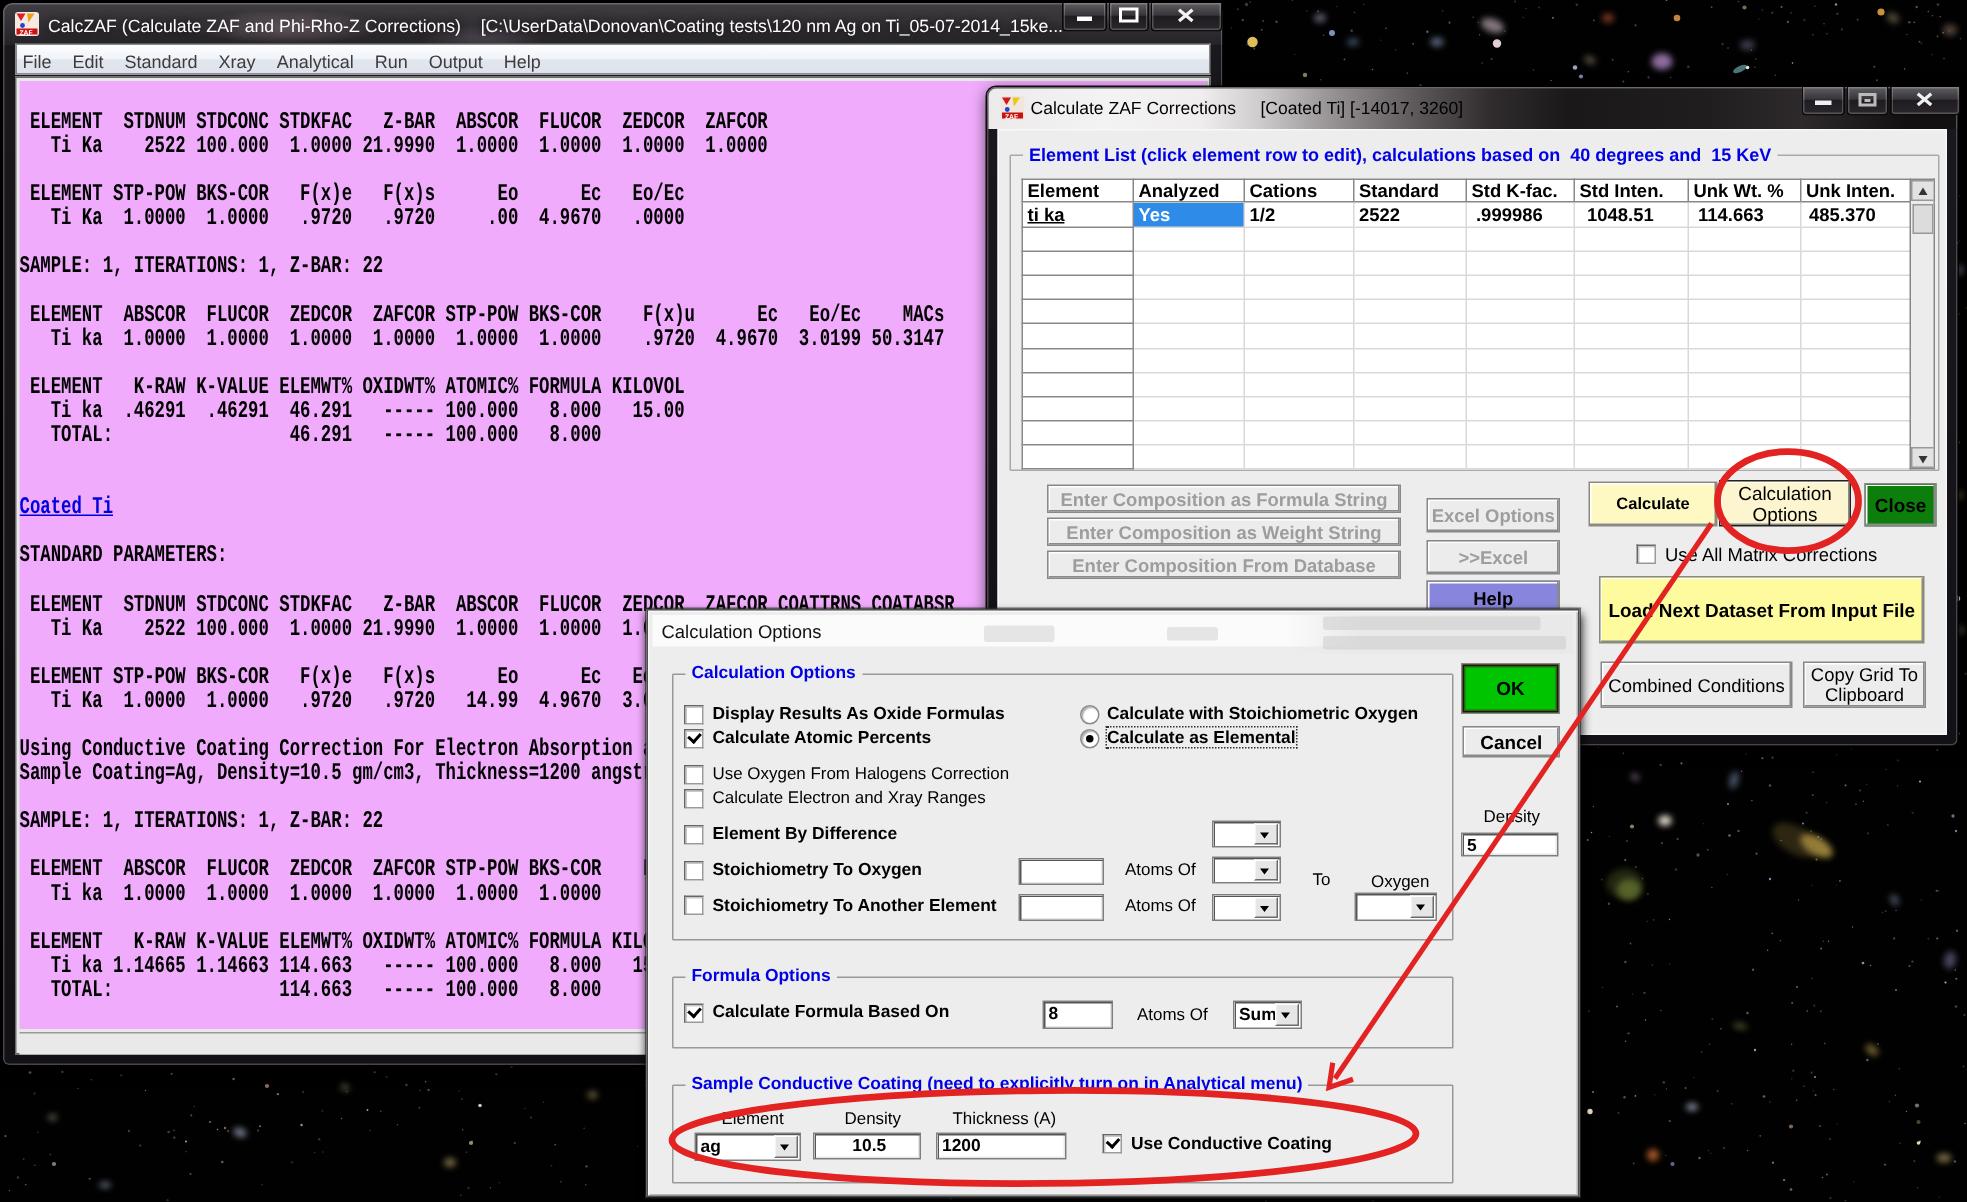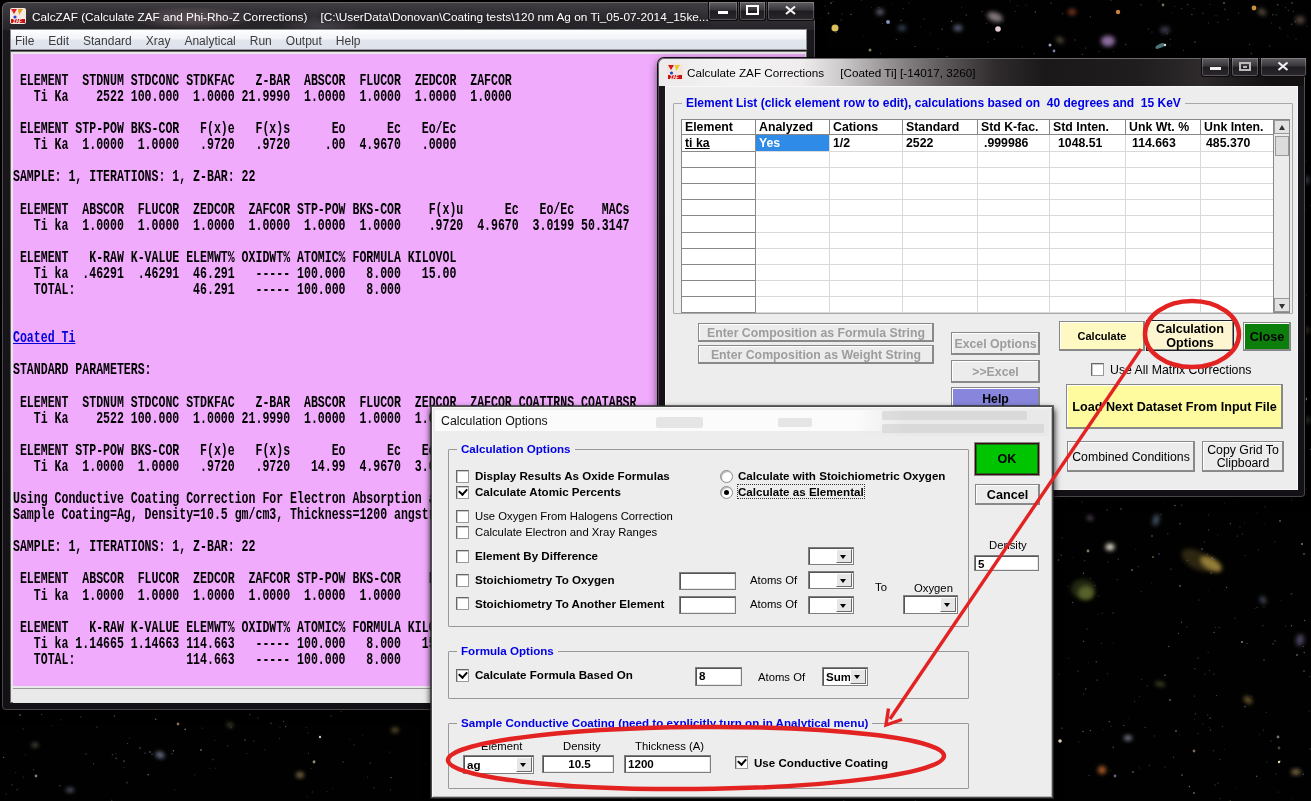--- a/index.html
+++ b/index.html
@@ -1266,26 +1266,27 @@
             <td></td>
             <td></td>
             <td></td>
             <td></td>
           </tr>
   </tbody>
       </table>
 
   <div class="btn dis" style="left:32px;top:236px;width:236px;height:19px;font-size:12.3px;font-weight:bold;padding-top:2px;">Enter Composition as Formula String</div>
   <div class="btn dis" style="left:32px;top:258px;width:236px;height:19px;font-size:12.3px;font-weight:bold;padding-top:2px;">Enter Composition as Weight String</div>
+  <div class="btn dis" style="left:32px;top:280px;width:236px;height:19px;font-size:12.3px;font-weight:bold;padding-top:2px;">Enter Composition From Database</div>
   <div class="btn dis" style="left:285px;top:245px;width:89px;height:23px;font-size:12.3px;font-weight:bold;padding-top:4px;">Excel Options</div>
   <div class="btn dis" style="left:285px;top:273px;width:89px;height:23px;font-size:12.3px;font-weight:bold;padding-top:4px;">&gt;&gt;Excel</div>
   <div class="btn" style="left:285px;top:300px;width:89px;height:23px;font-size:12.3px;font-weight:bold;padding-top:4px;background:#8886dc;">Help</div>
 
   <div class="btn" style="left:393px;top:234px;width:86px;height:30px;background:#fef9c3;font-size:11px;font-weight:bold;padding-top:8px;">Calculate</div>
-  <div class="btn" style="left:480px;top:233px;width:88px;height:31px;background:#fdf5cf;font-size:12.6px;font-weight:bold;line-height:13.5px;padding-top:2px;border-color:#222;">Calculation<br>Options</div>
+  <div class="btn" style="left:480px;top:233px;width:88px;height:31px;background:#fdf5cf;font-size:12.6px;font-weight:normal;line-height:13.5px;padding-top:2px;border-color:#222;">Calculation<br>Options</div>
   <div class="btn" style="left:577px;top:235px;width:48px;height:29px;background:#0c7e0c;font-size:12.6px;font-weight:bold;padding-top:7px;">Close</div>
   <div class="ck" style="left:425px;top:276px;"></div>
   <div class="lab" style="left:444px;top:276px;font-size:12.3px;">Use All Matrix Corrections</div>
   <div class="btn" style="left:400px;top:297px;width:217px;height:45px;background:#fdfb9e;font-size:12.6px;font-weight:bold;padding-top:15px;white-space:nowrap;">Load Next Dataset From Input File</div>
   <div class="btn" style="left:401px;top:354px;width:128px;height:31px;font-size:12.3px;padding-top:8px;">Combined Conditions</div>
   <div class="btn" style="left:536px;top:354px;width:82px;height:31px;font-size:12.3px;line-height:13px;padding-top:2px;">Copy Grid To Clipboard</div>
  </div>
 </div>
 
 <div id="optdlg">

